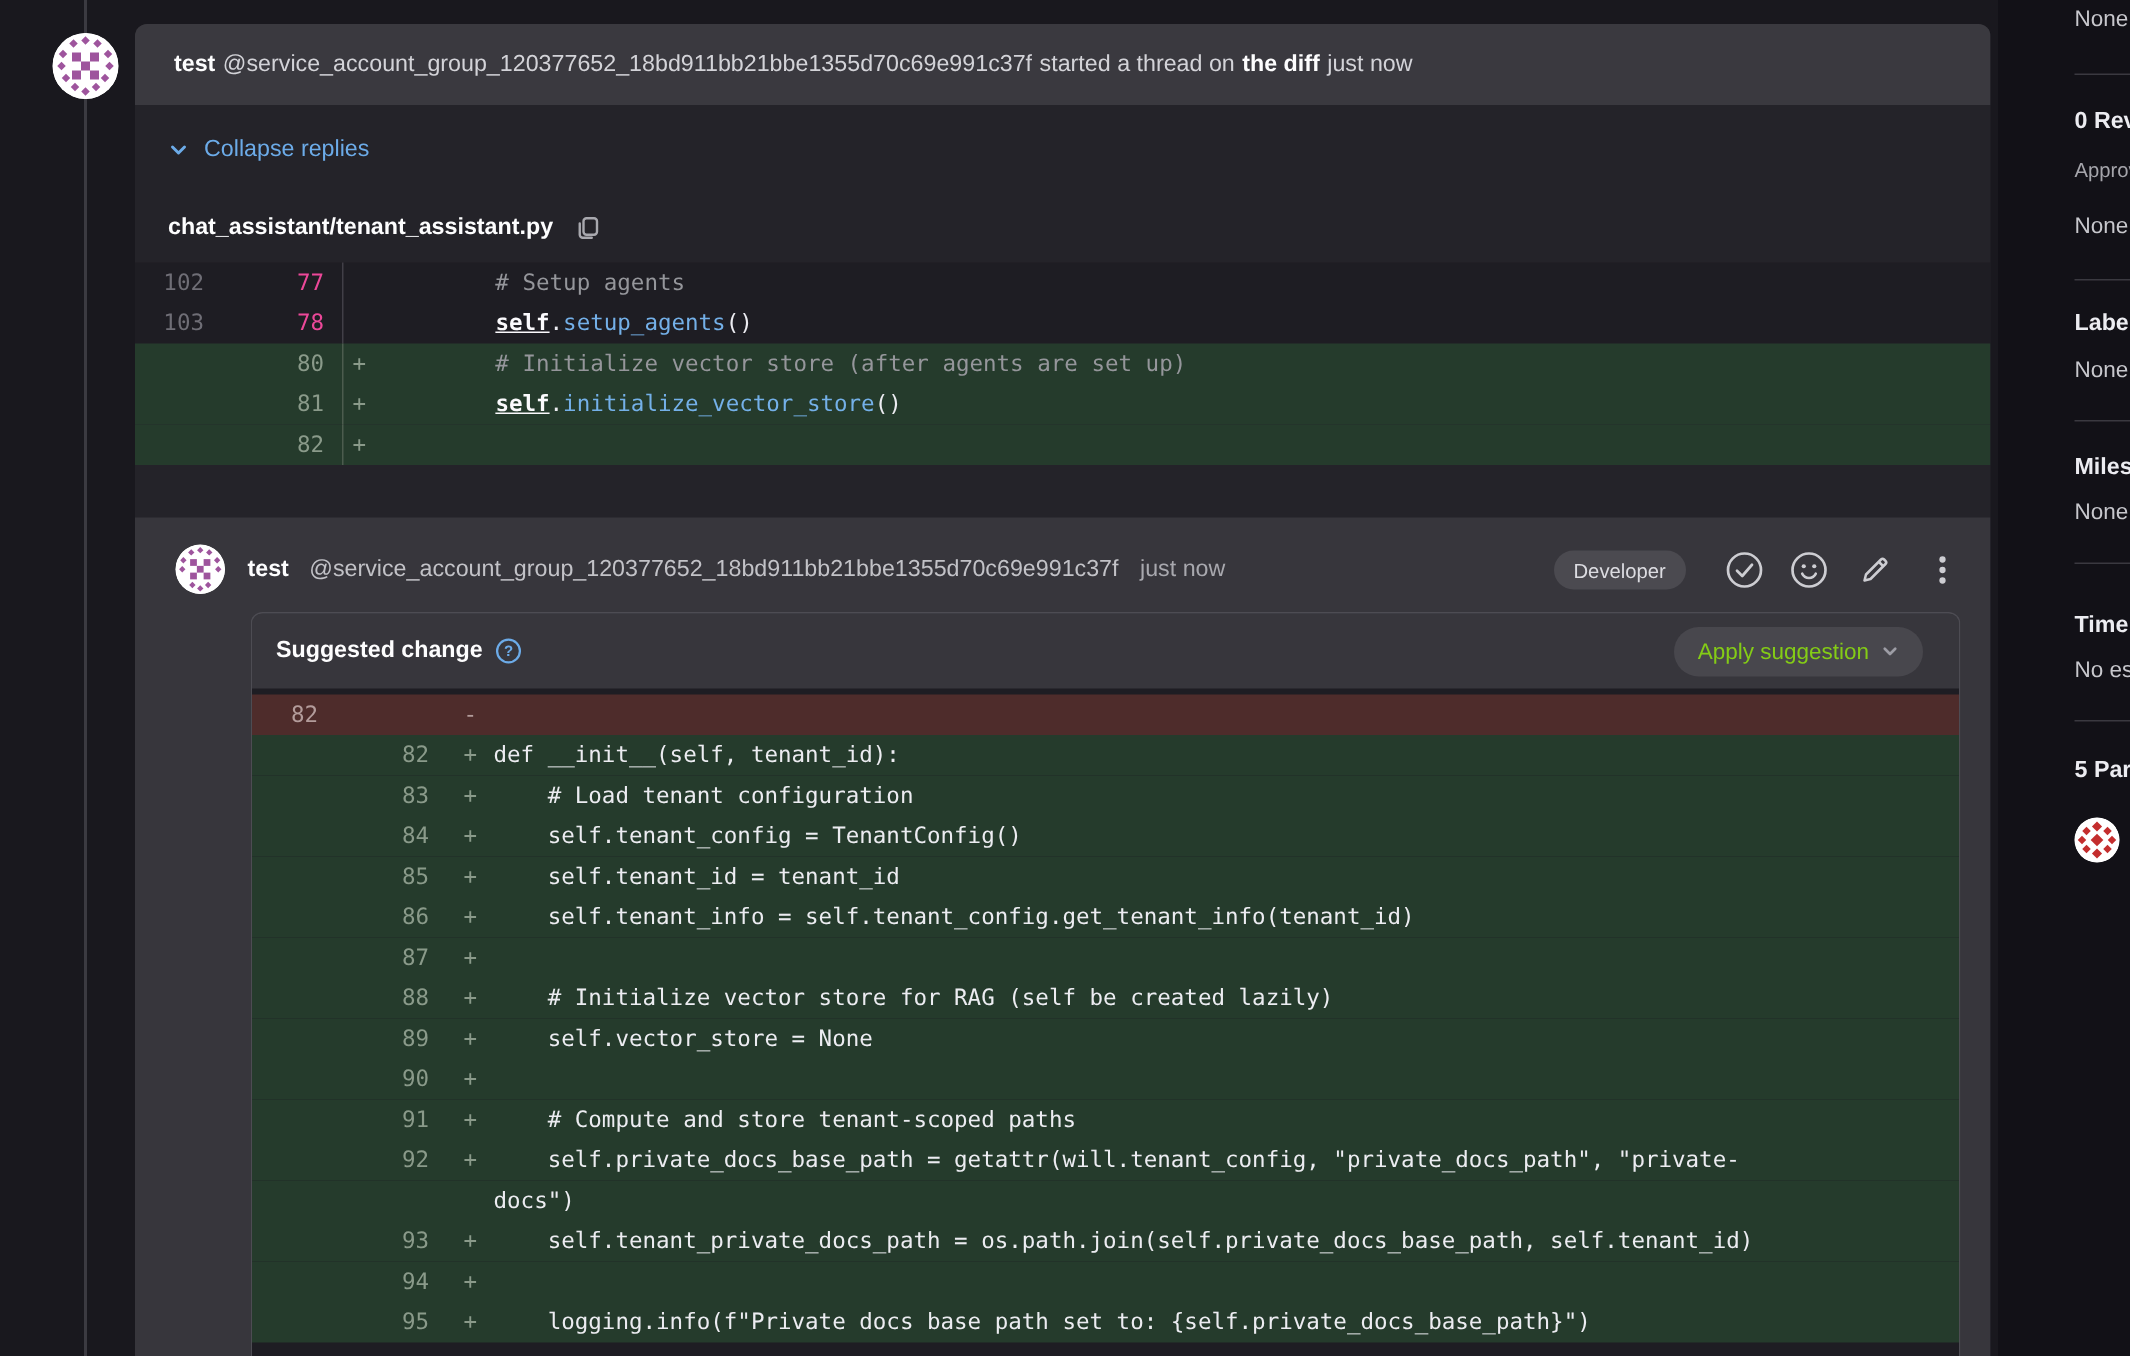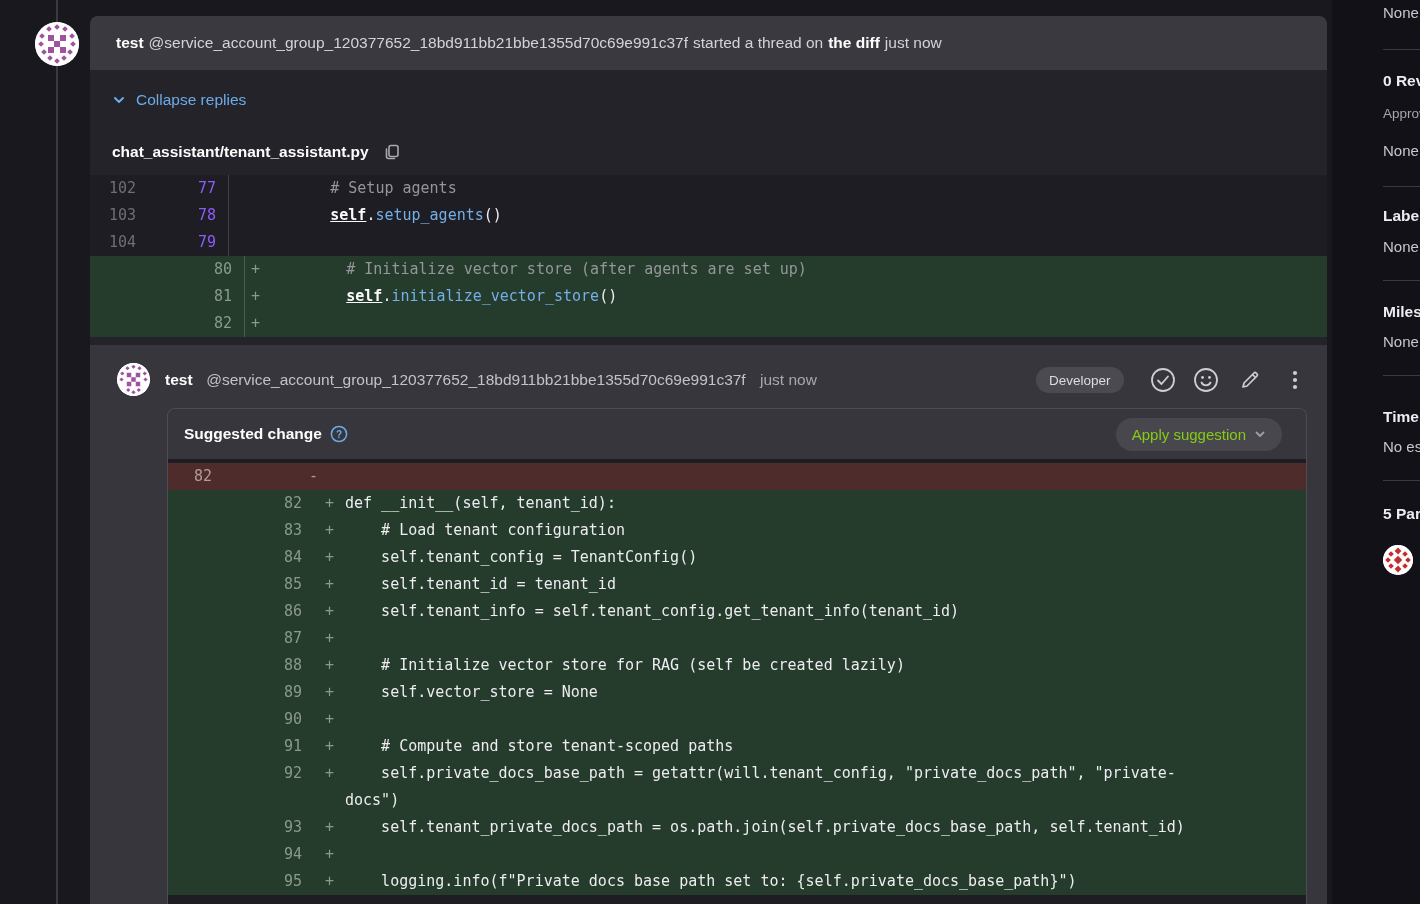--- a/index.html
+++ b/index.html
@@ -35,24 +35,24 @@
   .collapse-row .chev { width:14px; height:14px; margin-right:10px; }
   .collapse-label { color:#6cabe8; font-size:15.5px; }
   .file-row { display:flex; align-items:center; margin:31px 0 0 22px; }
   .file-path { font-size:15.5px; font-weight:700; color:#fdfdfe; }
   .copy-btn { margin-left:14px; width:18px; height:18px; cursor:pointer; }
 
   
   .diff { width:100%; margin-top:14px; font-family:"DejaVu Sans Mono", monospace; font-size:15px; }
   .drow { display:flex; height:27px; line-height:27px; }
   .drow.context { background:#1e1d23; }
-  .drow.added   { background:#253b2c;padding-left:16px; }
+  .drow.added   { background:#253b2c; }
   .drow.removed { background:#4e2c2b; }
   .dold { width:72px; text-align:right; padding-right:26px; color:#6f6e76; flex:none; }
-  .dnew { width:66px; text-align:right; padding-right:12px; color:#8b5cf6; flex:none; }
+  .dnew { width:66px; text-align:right; padding-right:12px; color:#ec4899; flex:none; }
   .dmark { width:25px; padding-left:6px; color:#6f6e76; flex:none; border-left:1px solid #413f47; }
   .dcode { flex:1; padding-left:5px; white-space:pre; overflow:hidden; color:#ececf1; }
   .drow.added .dold, .drow.added .dnew, .drow.added .dmark { color:#8a9a8a; }
   .drow.added .dmark { border-left-color:#4c5c4e; }
   .drow.removed .dold, .drow.removed .dnew, .drow.removed .dmark { color:#b39c9b; }
   .drow.removed .dmark { border-left-color:#5c3c3a; }
   .tk-p { color:#ececf1; }
   .tk-s { color:#fbfafd; font-weight:700;text-decoration:underline; }
   .tk-c { color:#74b0e8; }
   .tk-m { color:#95969b; }
@@ -167,26 +167,20 @@
           <div class="dold">102</div>
           <div class="dnew">77</div>
           <div class="dmark"></div>
           <div class="dcode"><span class="tk-m">        # Setup agents</span></div>
         </div>
         <div class="drow context">
           <div class="dold">103</div>
           <div class="dnew">78</div>
           <div class="dmark"></div>
           <div class="dcode"><span class="tk-p">        </span><span class="tk-s">self</span><span class="tk-p">.</span><span class="tk-c">setup_agents</span><span class="tk-p">()</span></div>
-        </div>
-        <div class="drow context">
-          <div class="dold">104</div>
-          <div class="dnew">79</div>
-          <div class="dmark"></div>
-          <div class="dcode"></div>
         </div>
         <div class="drow added">
           <div class="dold"></div>
           <div class="dnew">80</div>
           <div class="dmark">+</div>
           <div class="dcode"><span class="tk-m">        # Initialize vector store (after agents are set up)</span></div>
         </div>
         <div class="drow added">
           <div class="dold"></div>
           <div class="dnew">81</div>

